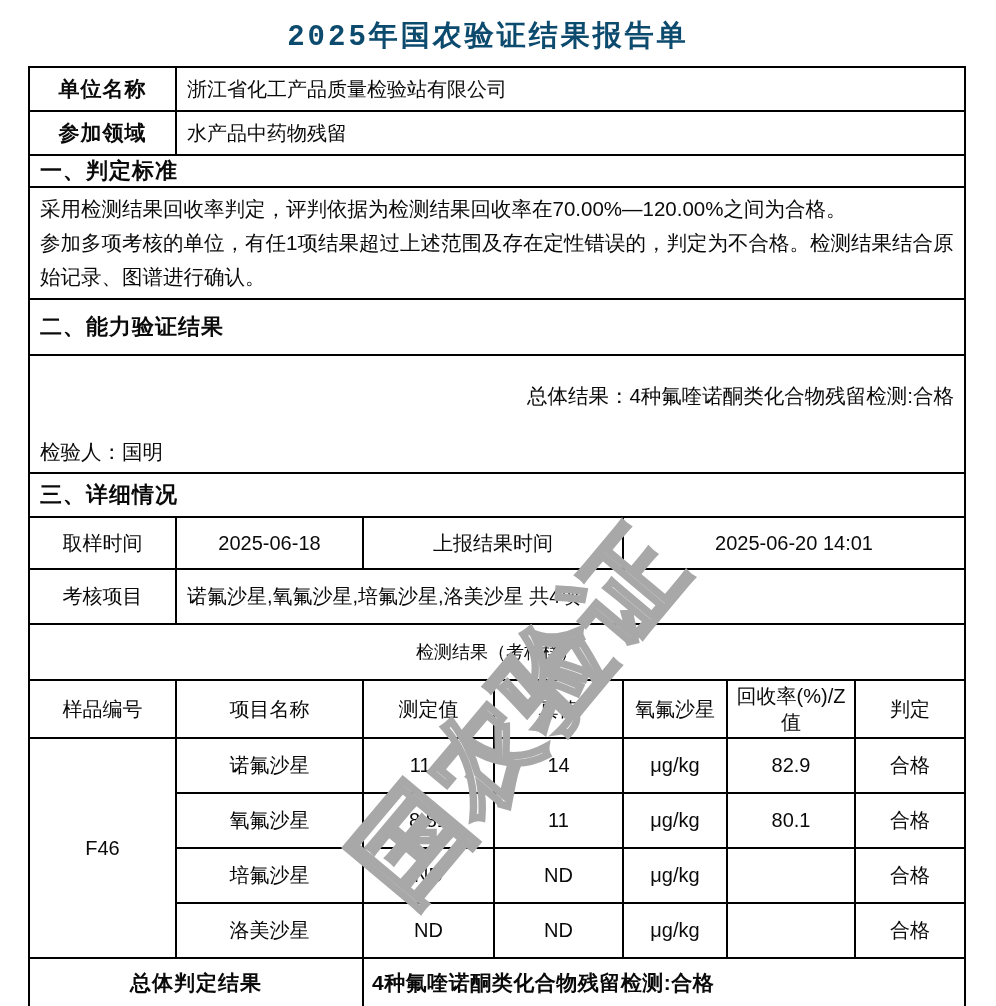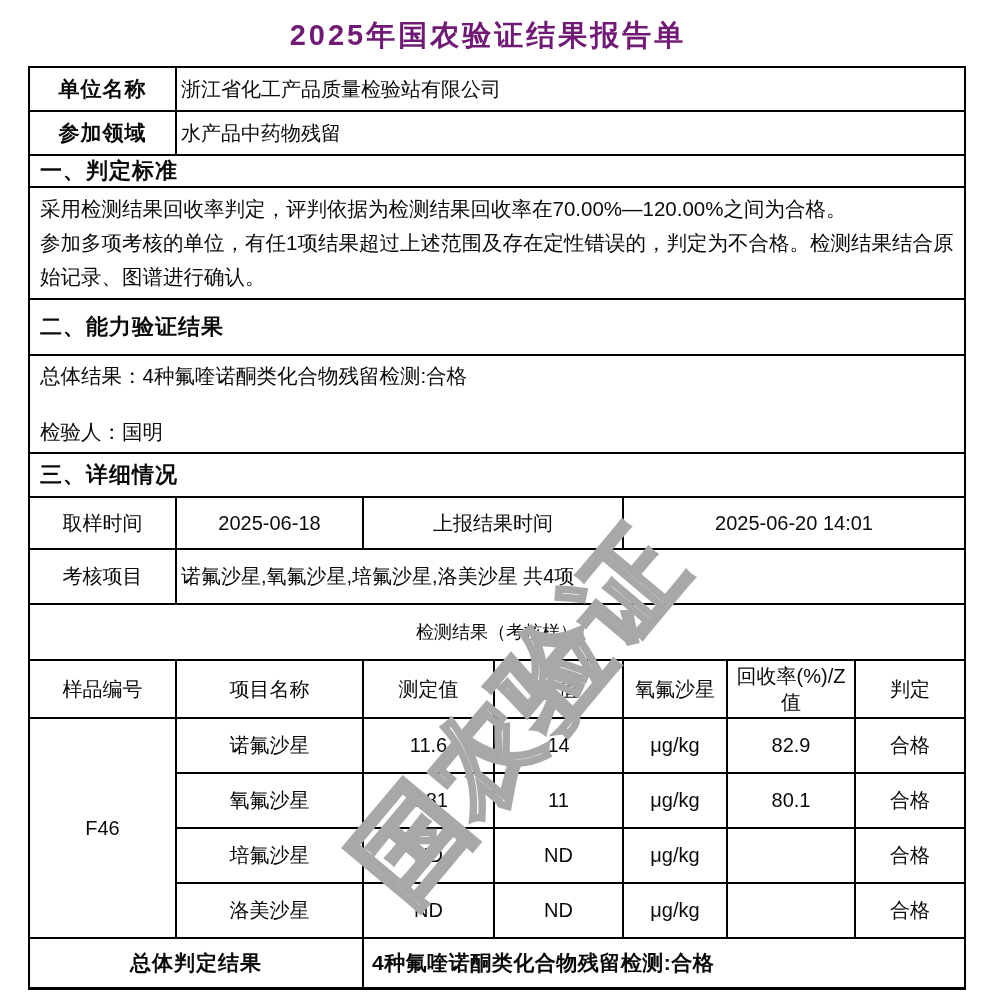--- a/index.html
+++ b/index.html
@@ -3,40 +3,40 @@
 <meta charset="utf-8">
 <style>
   html,body{margin:0;padding:0;}
   body{
     width:996px;height:1006px;background:#ffffff;position:relative;
     font-family:"Liberation Sans","DejaVu Sans",sans-serif;color:#0a0a0a;
     overflow:hidden;
   }
   .page-title{
     position:absolute;top:16px;left:0;width:976px;text-align:center;
-    font-family:Liberation Sans, sans-serif;
-    font-size:29px;font-weight:bold;letter-spacing:3px;color:#701a75;
+    font-family:Liberation Mono, monospace;
+    font-size:29px;font-weight:bold;letter-spacing:3px;color:#0c4a6e;
   }
   .doc{position:absolute;left:28px;top:66px;width:938px;}
   table.report{
     width:938px;border-collapse:collapse;table-layout:fixed;
     border:2px solid #000;border-bottom-width:3px;
   }
   td{border:2px solid #000;padding:0 16px;font-size:20px;vertical-align:middle;overflow:hidden;}
   td.lbl{font-weight:bold;text-align:center;font-size:21px;letter-spacing:1px;}
-  td.val{text-align:left;padding:0 4px;}
+  td.val{text-align:left;padding:0 10px;}
   td.sec{
     font-weight:bold;text-align:left;font-size:22px;letter-spacing:1px;
     padding:0 10px;font-family:"Liberation Serif","DejaVu Serif",serif;
   }
   td.block{text-align:left;padding:4px 10px;vertical-align:middle;}
   td.block p{margin:0;line-height:34px;font-size:20.5px;}
   td.resblock{text-align:left;padding:6px 10px;vertical-align:top;}
   td.resblock p{margin:0;font-size:20.5px;}
-  td.resblock p.l1{margin-top:0;}
+  td.resblock p.l1{margin-top:20px;text-align:right;}
   td.resblock p.l2{margin-top:28px;}
   td.c{text-align:center;}
   td.subtitle{text-align:center;font-size:18px;}
   td.colhead{text-align:center;font-size:20px;line-height:26px;padding:2px 4px;}
   td.final-lbl{font-weight:bold;text-align:center;font-size:21px;letter-spacing:1px;}
   td.final-val{font-weight:bold;text-align:left;font-size:21px;padding:0 8px;letter-spacing:0.5px;}
   .watermark{
     position:absolute;left:520px;top:715px;z-index:6;pointer-events:none;
     transform:translate(-50%,-50%) rotate(-50deg);
     font-size:108px;font-weight:bold;letter-spacing:3px;white-space:nowrap;

